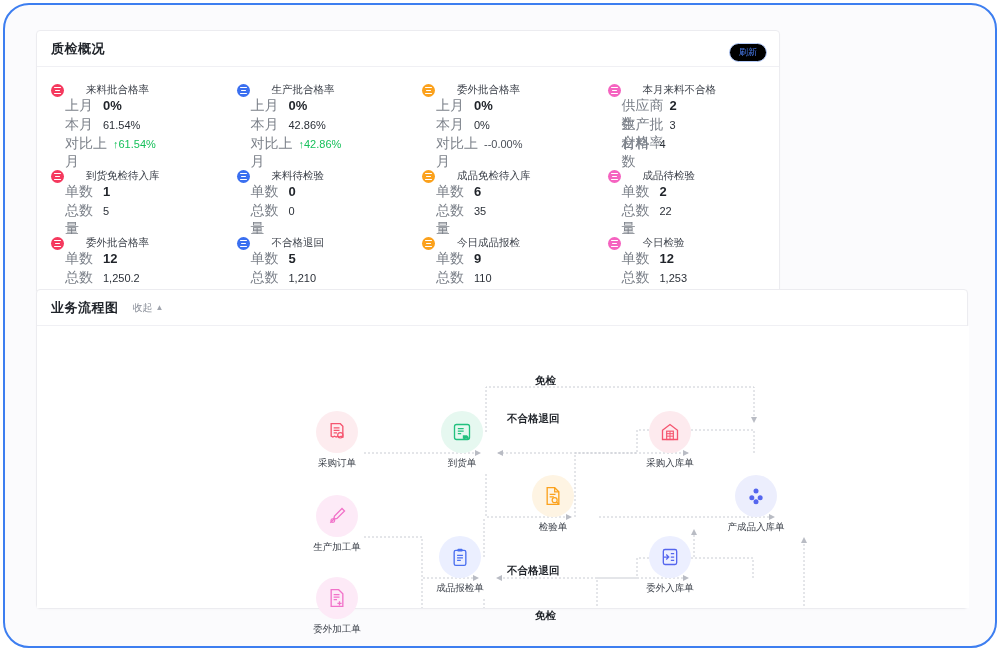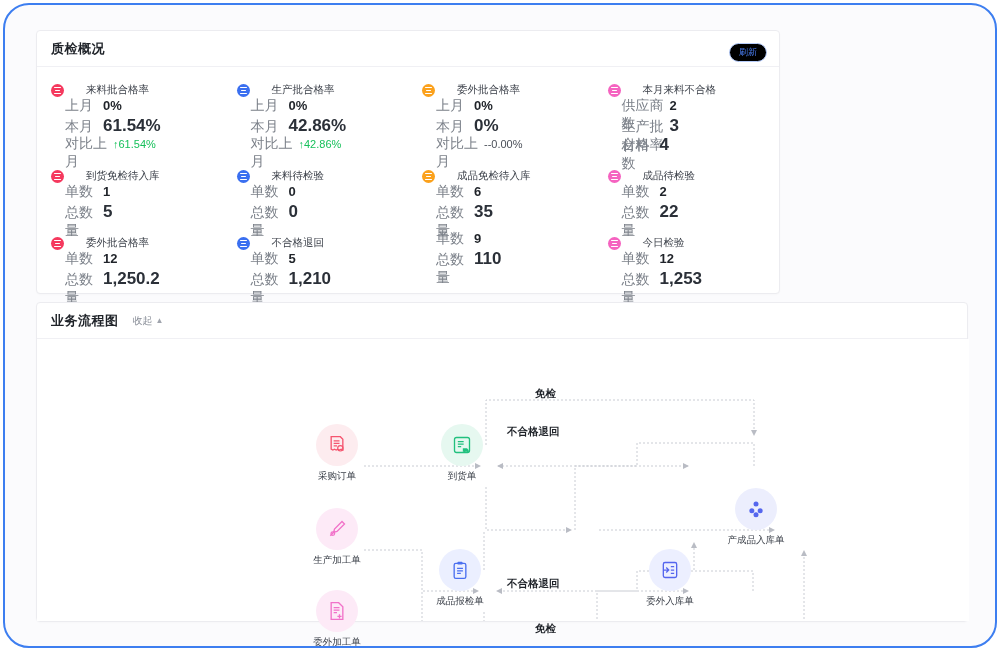--- a/index.html
+++ b/index.html
@@ -25,21 +25,21 @@
   }
 
   
   .panel {
     background: #ffffff;
     border: 1px solid #ececf0;
     border-radius: 4px;
     box-shadow: 0 1px 2px rgba(0,0,0,0.02);
   }
   .panel-overview { position: absolute; left:0; top:0; width: 744px; height: 264px; }
-  .panel-flow { position: absolute; left:0; top: 272px; width: 932px; height: 320px; }
+  .panel-flow { position: absolute; left:0; top: 259px; width: 932px; height: 320px; }
 
   .panel-head {
     position: relative;
     height: 36px;
     border-bottom: 1px solid #f0f0f4;
     display: flex; align-items: center;
     padding: 0 14px;
   }
   .panel-title {
     font-size: 13px; font-weight: bold; color: #1f2329;
@@ -77,21 +77,21 @@
     gap: 1.5px; flex: 0 0 auto;
   }
   .sicon i { display:block; width: 7px; height: 1.4px; background:#fff; border-radius:1px; }
   .sicon i.short { width: 5px; }
   .stat-name { font-size: 10.5px; color: #3a3f48; }
 
   .stat-line { display: flex; align-items: baseline; height: 19px; padding-left: 14px; }
   .sl-label { font-size: 14px; color: #7b8089; width: 38px; flex: 0 0 auto; }
   .sl-label.wide { width: 48px; }
   .sl-val { font-size: 13px; font-weight: bold; color: #1f2329; }
-  .sl-val.normal { font-size: 17px; font-weight: bold; color: #2b3038; text-align: right; }
+  .sl-val.normal { font-size: 11px; font-weight: normal; color: #2b3038; text-align: right; }
   .sl-val.up { color: #17c05b; font-weight: normal; font-size: 11px; }
   .sl-val.flat { color: #4a4f58; font-weight: normal; font-size: 11px; }
 
   .rows-block { margin-bottom: 9px; }
 
   
   .flow-canvas {
     position: relative;
     width: 932px; height: 282px;
     background: #fff;
@@ -316,20 +316,28 @@
               <div class="stat-line">
                 <span class="sl-label">单数</span>
                 <span class="sl-val ">5</span>
               </div>
               <div class="stat-line">
                 <span class="sl-label">总数量</span>
                 <span class="sl-val normal">1,210</span>
               </div>
             </div>
             <div class="stat-cell">
+              <div class="stat-head">
+                <span class="sicon" style="background: rgb(251, 161, 28);">
+                  <i></i>
+                  <i class="short"></i>
+                  <i></i>
+                </span>
+                <span class="stat-name">今日成品报检</span>
+              </div>
               <div class="stat-line">
                 <span class="sl-label">单数</span>
                 <span class="sl-val ">9</span>
               </div>
               <div class="stat-line">
                 <span class="sl-label">总数量</span>
                 <span class="sl-val normal">110</span>
               </div>
             </div>
             <div class="stat-cell">
@@ -413,20 +421,42 @@
               <svg viewBox="0 0 24 24" width="20" height="20">
                 <rect x="3" y="3" width="18" height="18" rx="2.5" fill="none" stroke="#22c07e" stroke-width="1.6"></rect>
                 <path d="M7 8h7M7 11h7M7 14h4" stroke="#22c07e" stroke-width="1.4"></path>
                 <path d="M13 16h5l2 2v2h-7z" fill="#22c07e"></path>
                 <circle cx="15" cy="20.2" r="1.1" fill="#22c07e"></circle>
                 <circle cx="19" cy="20.2" r="1.1" fill="#22c07e"></circle>
               </svg>
             </div>
             <div class="nlabel">到货单</div>
           </div>
+          <div class="node" style="left: 588px; top: 85px;">
+            <div class="bubble" style="background: rgb(253, 234, 238);">
+              <svg viewBox="0 0 24 24" width="20" height="20">
+                <path d="M3 10 12 3l9 7v11H3z" fill="none" stroke="#f5556f" stroke-width="1.6"></path>
+                <rect x="8" y="11" width="8" height="10" fill="none" stroke="#f5556f" stroke-width="1.4"></rect>
+                <path d="M8 14h8M8 17h8M12 11v10" stroke="#f5556f" stroke-width="1.2"></path>
+              </svg>
+            </div>
+            <div class="nlabel">采购入库单</div>
+          </div>
+          <div class="node" style="left: 471px; top: 149px;">
+            <div class="bubble" style="background: rgb(254, 244, 227);">
+              <svg viewBox="0 0 24 24" width="20" height="20">
+                <path d="M5 2h9l5 5v15H5z" fill="none" stroke="#fba11c" stroke-width="1.6"></path>
+                <path d="M14 2v5h5" fill="none" stroke="#fba11c" stroke-width="1.5"></path>
+                <path d="M8 10h7M8 13h5" stroke="#fba11c" stroke-width="1.4"></path>
+                <circle cx="14" cy="17" r="3" fill="none" stroke="#fba11c" stroke-width="1.5"></circle>
+                <path d="M16.3 19.3 19 22" stroke="#fba11c" stroke-width="1.6"></path>
+              </svg>
+            </div>
+            <div class="nlabel">检验单</div>
+          </div>
           <div class="node" style="left: 674px; top: 149px;">
             <div class="bubble" style="background: rgb(236, 238, 253);">
               <svg viewBox="0 0 24 24" width="20" height="20">
                 <circle cx="12" cy="6" r="3" fill="#5566ee"></circle>
                 <circle cx="7" cy="14" r="3" fill="#5566ee"></circle>
                 <circle cx="17" cy="14" r="3" fill="#5566ee"></circle>
                 <circle cx="12" cy="19" r="3" fill="#5566ee"></circle>
               </svg>
             </div>
             <div class="nlabel">产成品入库单</div>

